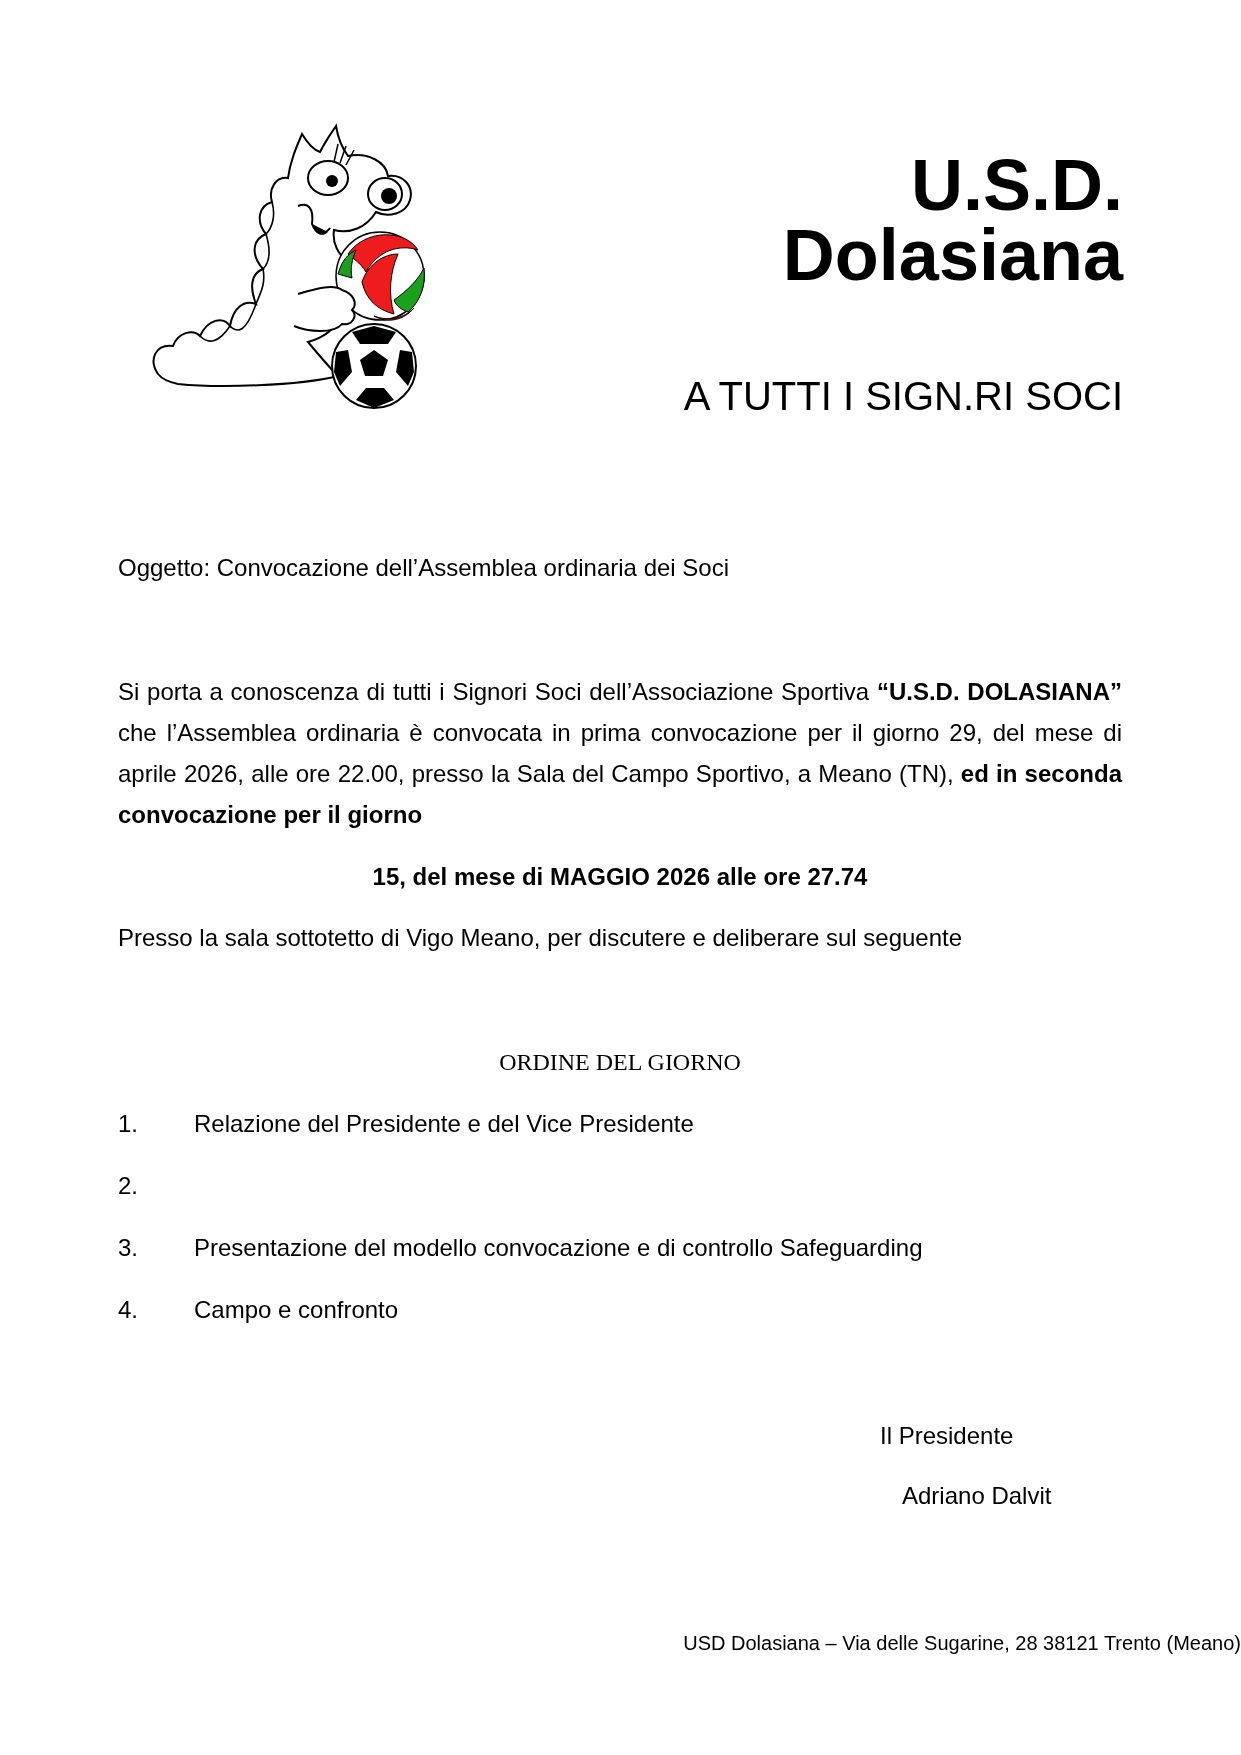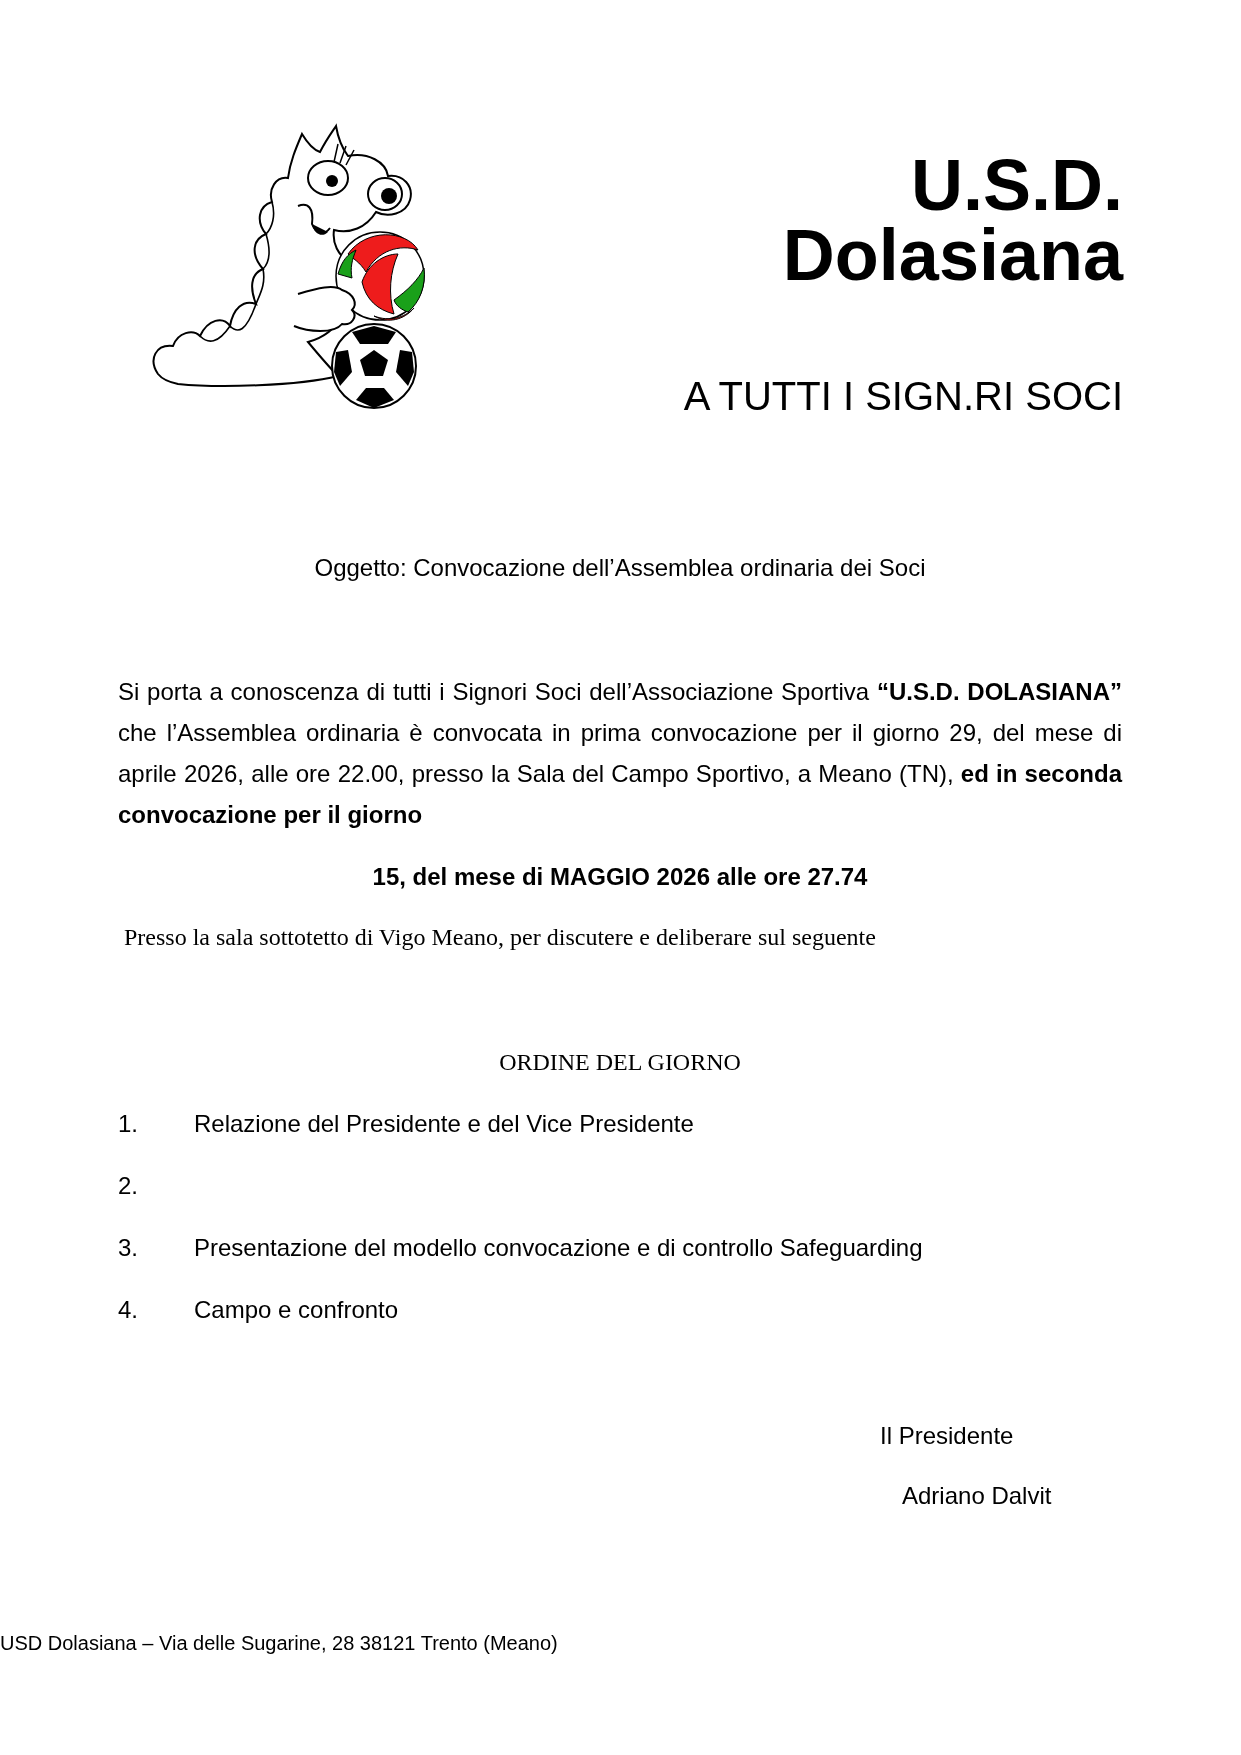--- a/index.html
+++ b/index.html
@@ -5,33 +5,33 @@
     html, body { margin: 0; padding: 0; background: #ffffff; }
     body { width: 1241px; height: 1755px; position: relative; overflow: hidden;
            font-family: "Liberation Sans", "DejaVu Sans", sans-serif; color: #000; }
     .abs { position: absolute; }
     #logo { left: 138px; top: 104px; width: 300px; height: 310px; }
     #title { left: 560px; top: 150px; width: 563px; text-align: right;
              font-size: 72px; font-weight: bold; letter-spacing: 0px; line-height: 70px; }
     #addressee { left: 560px; top: 372px; width: 563px; text-align: right;
                  font-size: 40px; line-height: 48px; }
     .txt { font-size: 24px; line-height: 41px; }
-    #subject { left: 118px; top: 547px; width: 1004px; text-align: center; }
+    #subject { left: 118px; top: 547px; width: 1004px; }
     #body-para { left: 118px; top: 671px; width: 1004px; text-align: justify;
                  text-align-last: left; }
     #body-para b { font-weight: bold; }
     #second-date { left: 118px; top: 856px; width: 1004px; text-align: center; font-weight: bold; }
-    #presso { left: 124px; top: 917px; width: 1004px; font-family: Liberation Serif, serif; }
+    #presso { left: 118px; top: 917px; width: 1004px; }
     #agenda-title { left: 118px; top: 1042px; width: 1004px; text-align: center; padding-left: 0; font-family: Liberation Serif, serif; }
     #agenda { left: 118px; top: 1103px; width: 1004px; margin: 0; padding: 0; list-style: none; }
     #agenda li { height: 62px; display: flex; }
     #agenda .num { width: 76px; display: inline-block; }
     #sig-role { left: 880px; top: 1415px; }
     #sig-name { left: 876px; top: 1475px; margin-left: 26px; }
-    #footer { left: 0; top: 1628px; width: 1241px; text-align: left; font-size: 20px; line-height: 30px; }
+    #footer { left: 0; top: 1628px; width: 1241px; text-align: right; font-size: 20px; line-height: 30px; }
   </style>
 </head>
 <body>
 
 <div id="logo" class="abs">
   <svg width="300" height="310" viewBox="0 0 300 310">
 
     <path d="M20 270 C10 255 18 240 35 242 C40 228 55 225 62 232 C70 215 85 212 92 222
              C95 205 105 195 118 200 C112 185 112 170 125 165 C112 150 115 135 128 130
              C118 118 120 102 134 98 C130 85 138 72 150 74 C152 58 158 44 164 30

